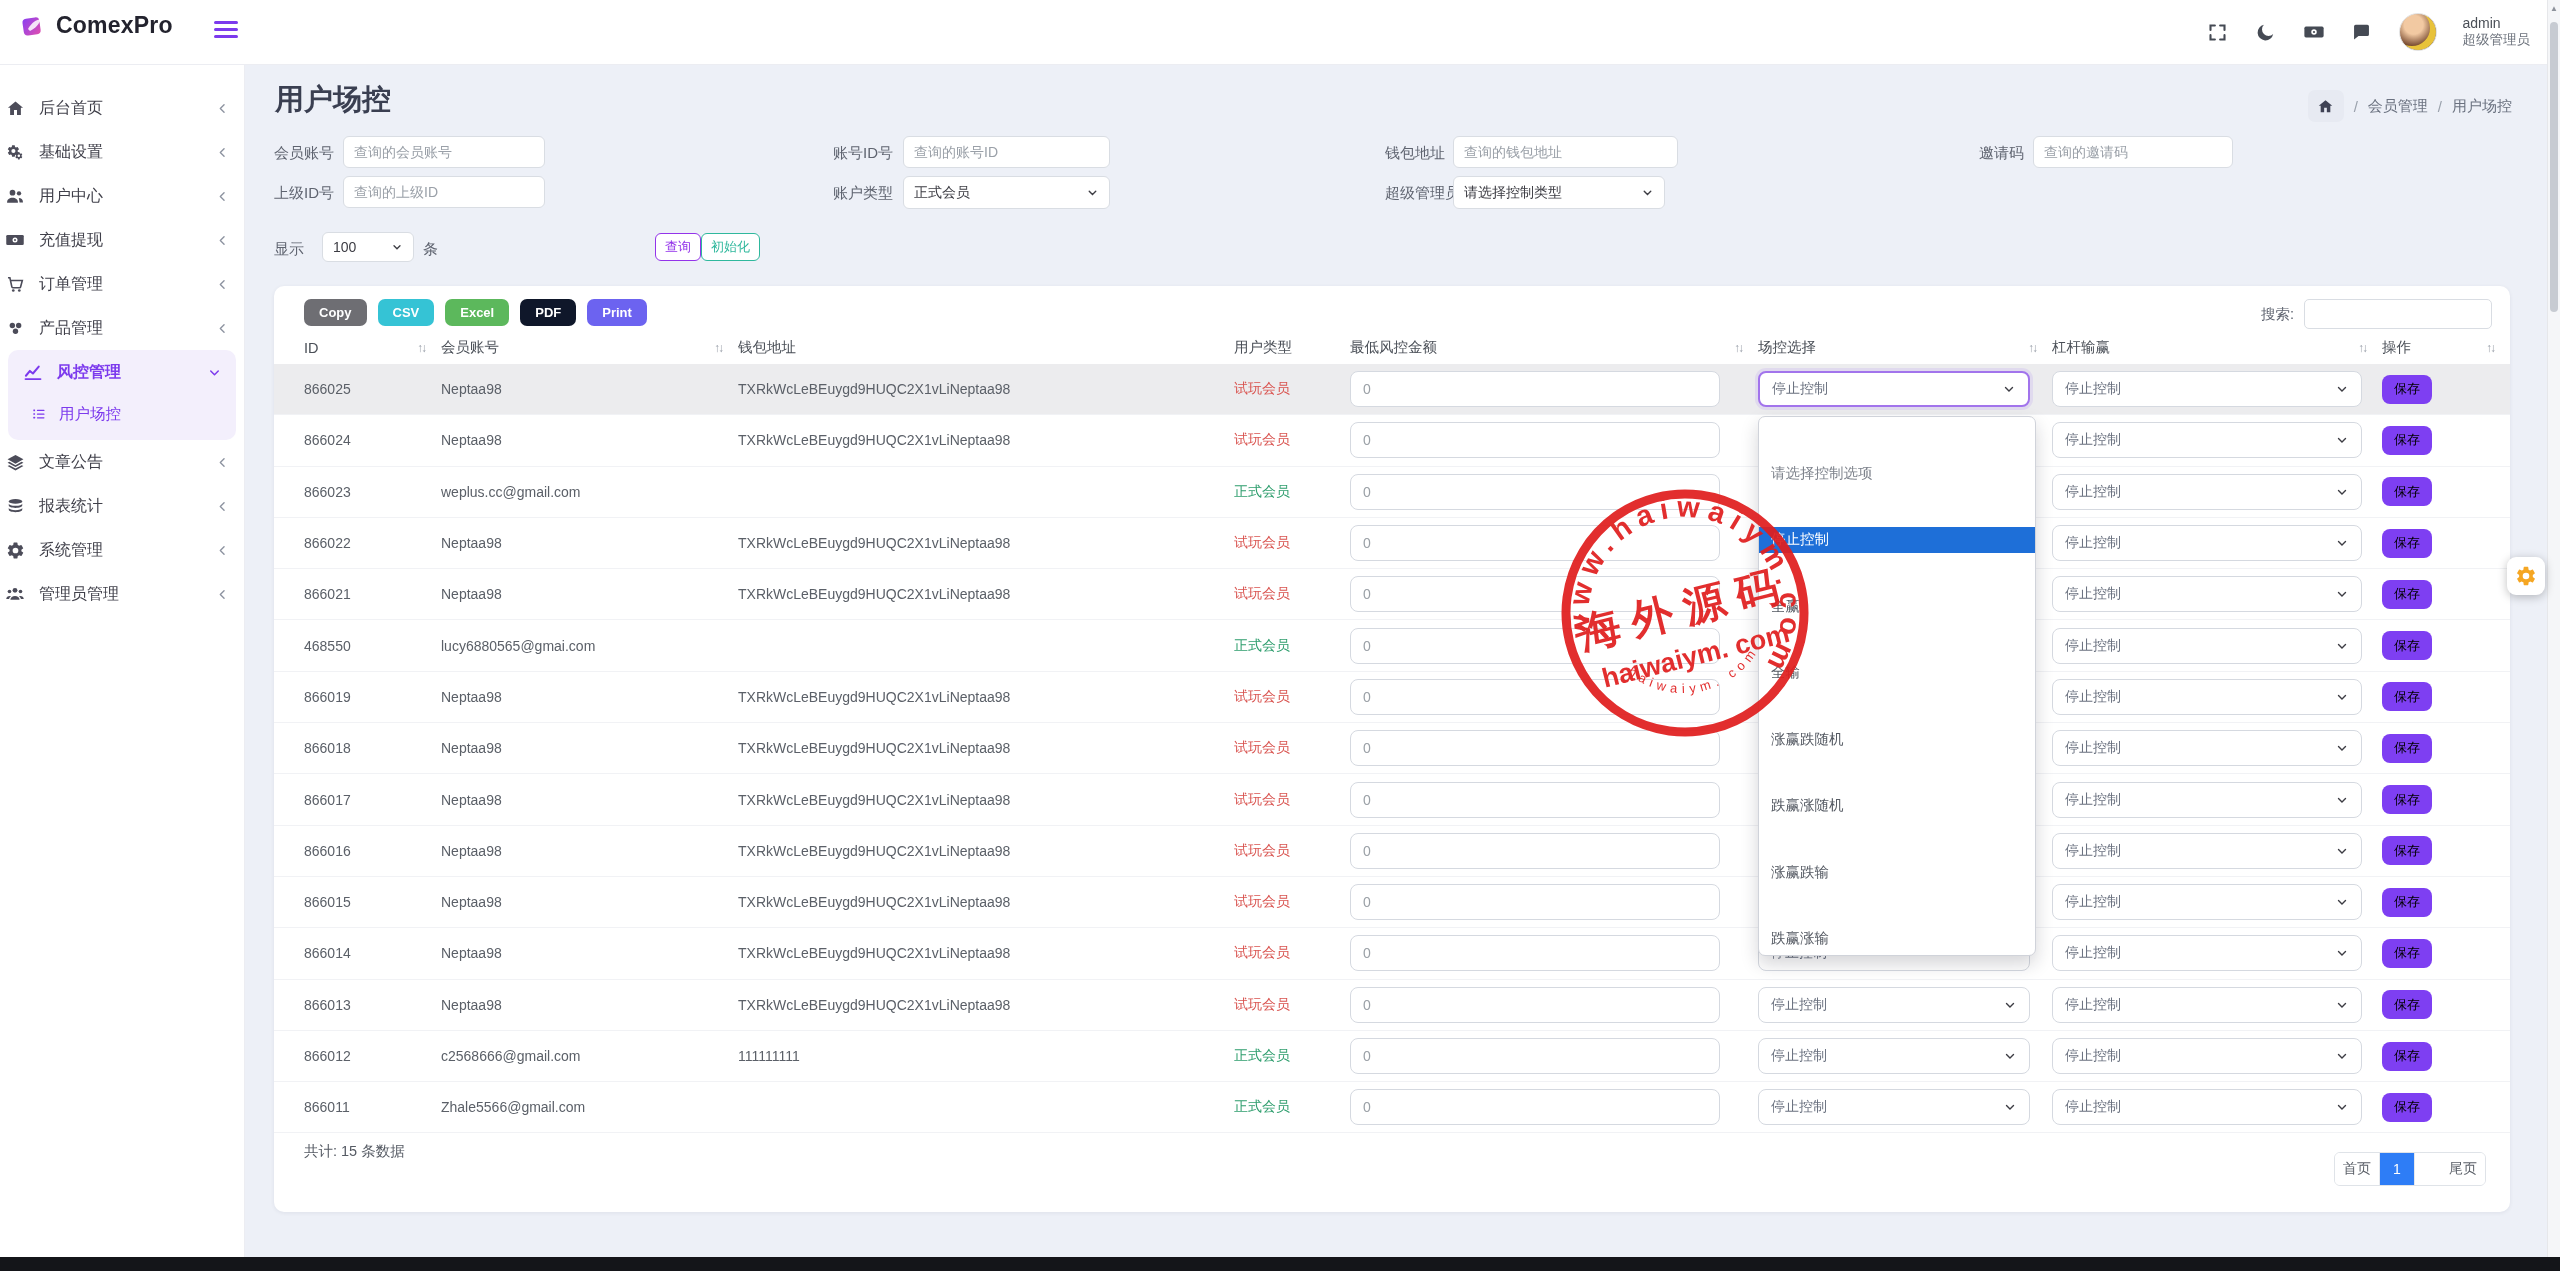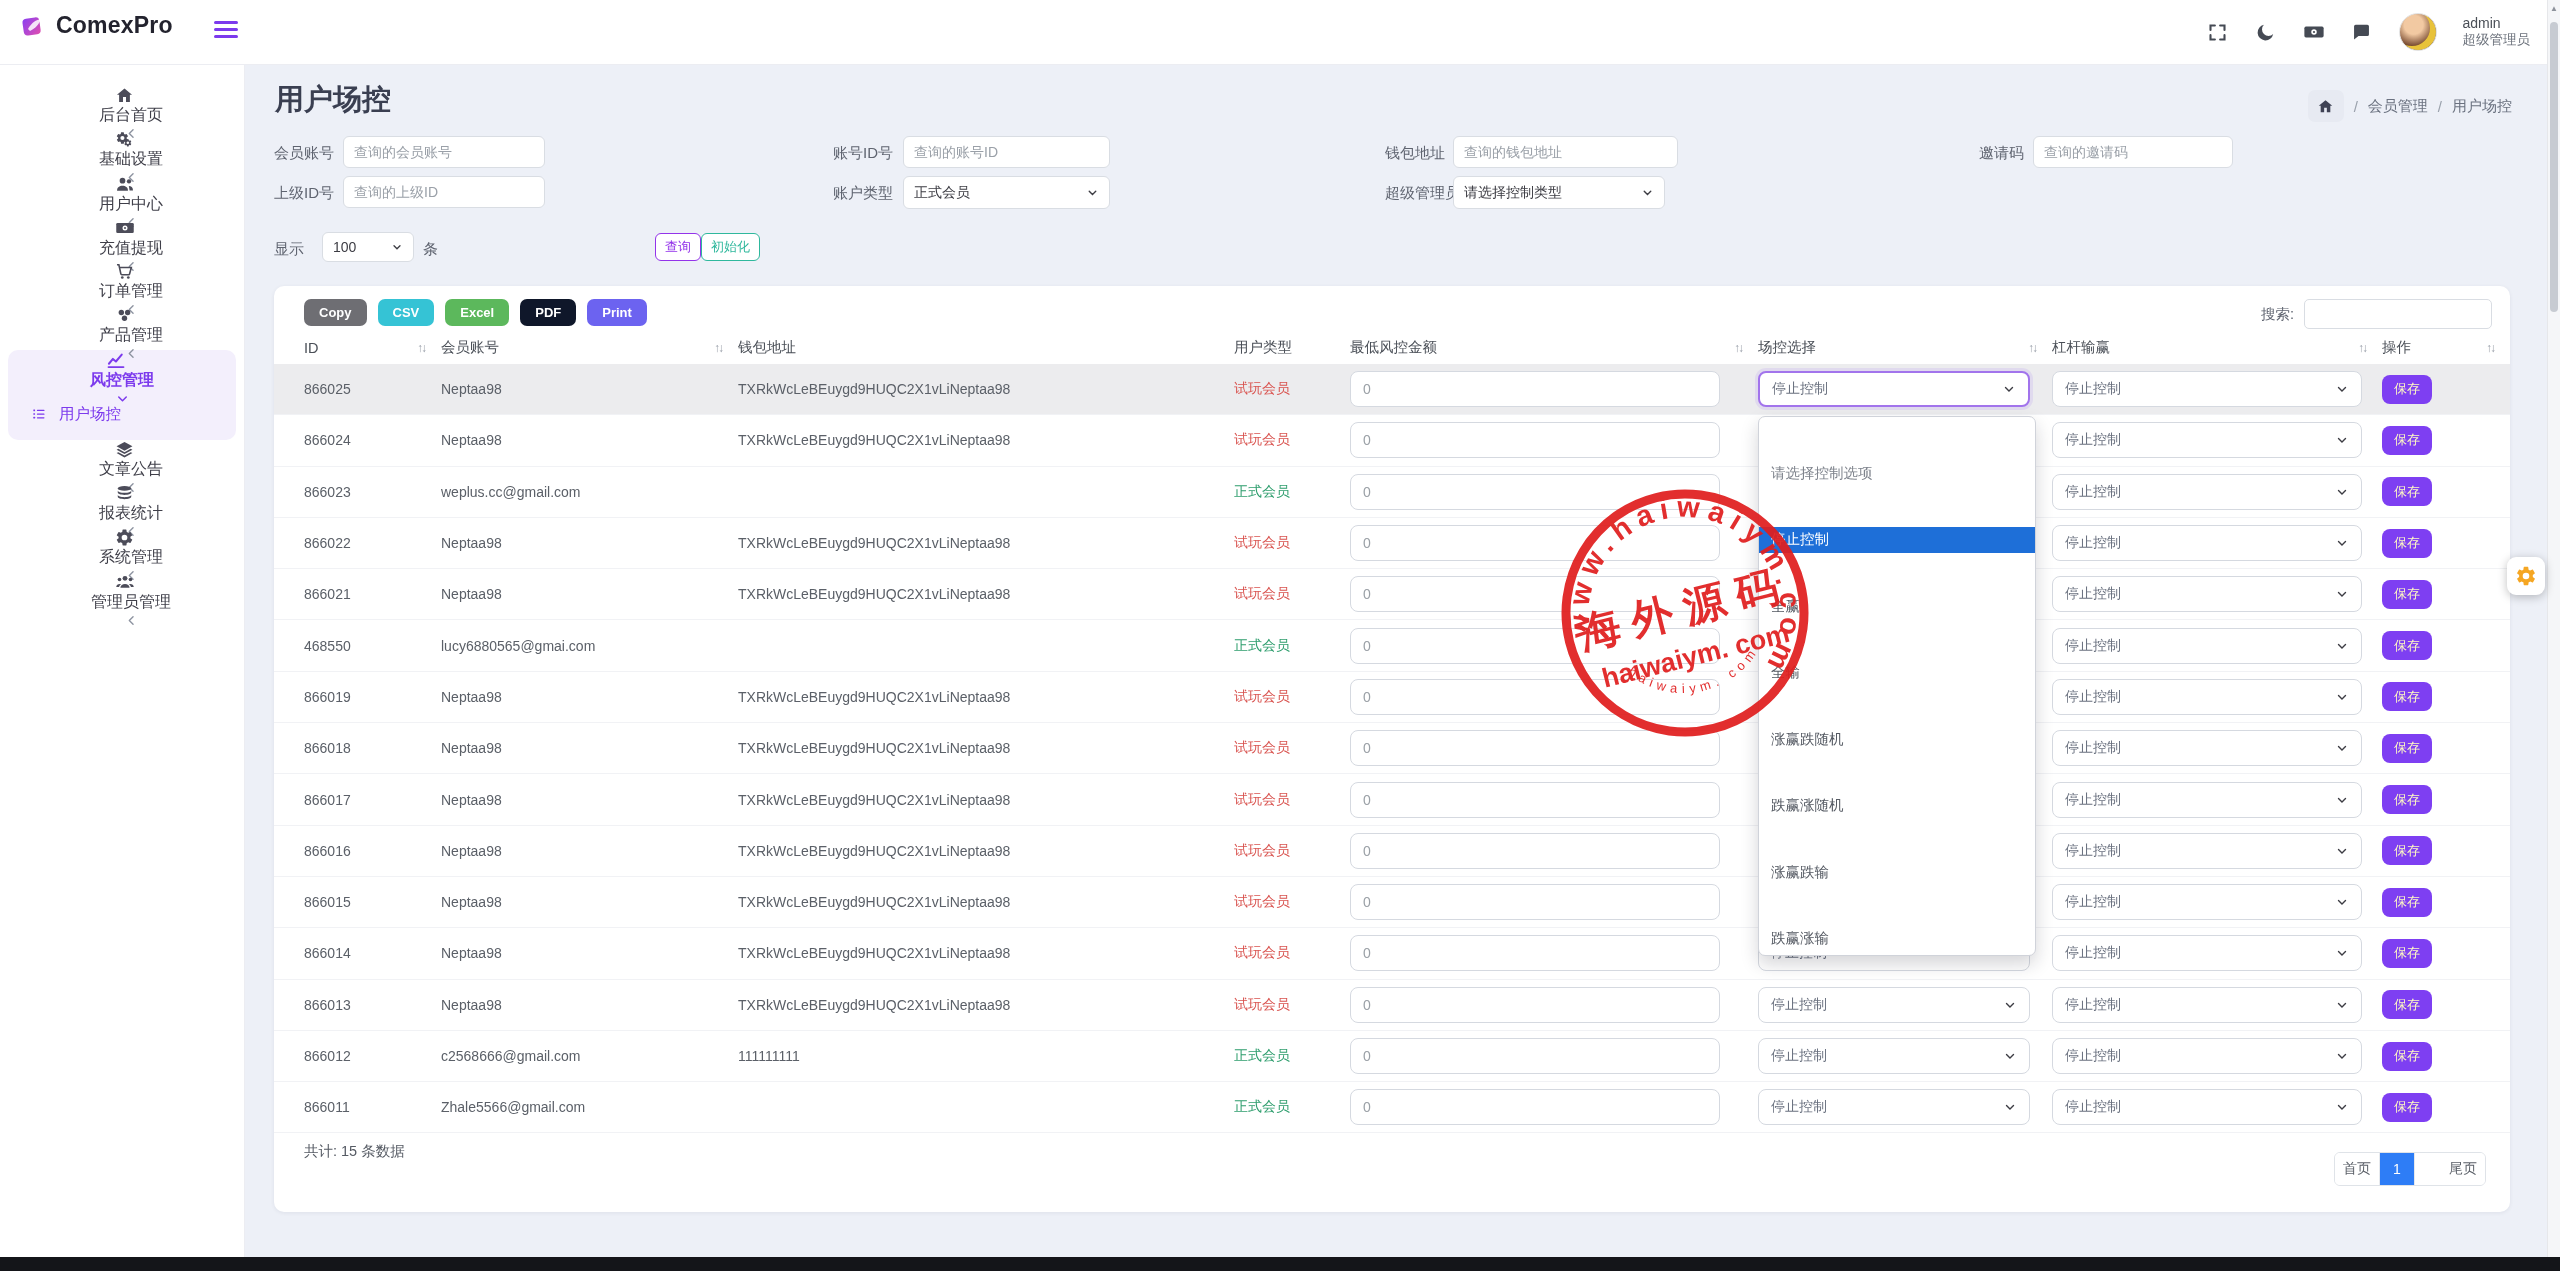--- a/index.html
+++ b/index.html
@@ -14,21 +14,21 @@
   .hamburger span{display:block;height:3px;border-radius:2px;background:#7c3aed;margin:0 0 4px 0;}
   .top-right{position:absolute;right:30px;top:0;height:64px;display:flex;align-items:center;gap:26px;}
   .top-ic{width:22px;height:22px;color:#454a54;display:flex;align-items:center;justify-content:center;cursor:pointer;}
   .avatar{width:36px;height:36px;border-radius:50%;background:radial-gradient(circle at 38% 30%,#f2c9a2 28%,#7a4d33 62%,#2e2320 90%);
     border:1px solid #e2e2e2;box-shadow:inset -6px -4px 0 #e8c23a;}
   .admin-meta{line-height:1.25;}
   .admin-name{font-size:14px;color:#4a4f57;}
   .admin-role{font-size:13.5px;color:#6c727c;}
   
   .sidebar{position:absolute;top:64px;left:0;width:245px;bottom:14px;background:#fff;border-right:1px solid #ecedf2;z-index:30;padding-top:22px;box-sizing:border-box;}
-  .side-item{display:flex;align-items:center;height:44px;padding:0 14px 0 32px;font-size:16px;color:#3f3f49;cursor:pointer;flex-direction:column;}
+  .side-item{display:flex;align-items:center;height:44px;padding:0 14px 0 4px;font-size:16px;color:#3f3f49;cursor:pointer;}
   .s-ic{width:22px;display:flex;align-items:center;justify-content:center;color:#4c4c59;margin-right:13px;}
   .s-lb{flex:1;}
   .s-ch{color:#8d93a0;display:flex;align-items:center;}
   .side-group{margin:0 8px;background:#f3effc;border-radius:10px;}
   .side-group .side-item{padding-left:14px;}
   .side-item.active{color:#7c3aed;font-weight:bold;}
   .side-item.active .s-ic{color:#7c3aed;}
   .side-item.active .s-ch{color:#7c3aed;}
   .side-sub{display:flex;align-items:center;height:40px;padding:0 14px 6px 22px;font-size:15.5px;color:#7c3aed;cursor:pointer;}
   .side-sub .s-ic{color:#7c3aed;margin-right:11px;width:18px;}
@@ -72,21 +72,21 @@
     justify-content:space-between;padding:0 12px;font-size:14px;color:#6b7280;box-sizing:border-box;cursor:pointer;}
   .select.f{width:272px;}
   .select.l{width:310px;}
   .select.focus{border:2px solid #a274ec;box-shadow:0 0 0 3px rgba(140,90,240,.12);}
   .sel-cell{position:relative;overflow:visible;}
   .dd-panel{position:absolute;left:0;top:45px;width:276px;background:#fff;border:1px solid #d0d3da;border-radius:7px;
     box-shadow:0 8px 18px rgba(20,20,40,.18);z-index:60;padding:3px 0;}
   .dd-opt{height:26.5px;display:flex;align-items:center;padding:0 12px;font-size:14.5px;color:#555a63;cursor:pointer;margin-top:40px;}
   .dd-opt.muted{color:#7e838c;}
   .dd-opt.sel{background:#1e6fd8;color:#fff;}
-  .save{height:29px;padding:0 12px;background:#7e3ff2;color:#fef9c3;border:none;border-radius:8px;font-size:13px;cursor:pointer;font-family:inherit;}
+  .save{height:29px;padding:0 12px;background:#7e3ff2;color:#000000;border:none;border-radius:8px;font-size:13px;cursor:pointer;font-family:inherit;}
   .card-foot-total{position:absolute;left:30px;top:856px;font-size:14.5px;color:#555a63;}
   .pager{position:absolute;right:24px;top:866px;display:flex;border:1px solid #dfe3e8;border-radius:6px;overflow:hidden;}
   .pg{min-width:44px;height:32px;display:flex;align-items:center;justify-content:center;font-size:14px;color:#5b6068;background:#fff;cursor:pointer;border-right:1px solid #e6e9ed;}
   .pg:last-child{border-right:none;margin-left:26px;}
   .pg.cur{background:#2e7df6;color:#fff;min-width:34px;}
   
   .watermark{position:absolute;left:1535px;top:463px;width:300px;height:300px;z-index:100;pointer-events:none;opacity:.93;}
   .gear-fab{position:absolute;right:15px;top:557px;width:38px;height:38px;background:#fff;border-radius:9px;
     box-shadow:0 2px 10px rgba(0,0,0,.25);display:flex;align-items:center;justify-content:center;z-index:110;color:#f5a623;cursor:pointer;}
   .scrollbar{position:absolute;right:0;top:0;width:12px;bottom:14px;background:#f5f6f8;border-left:1px solid #e6e7ea;z-index:105;}

